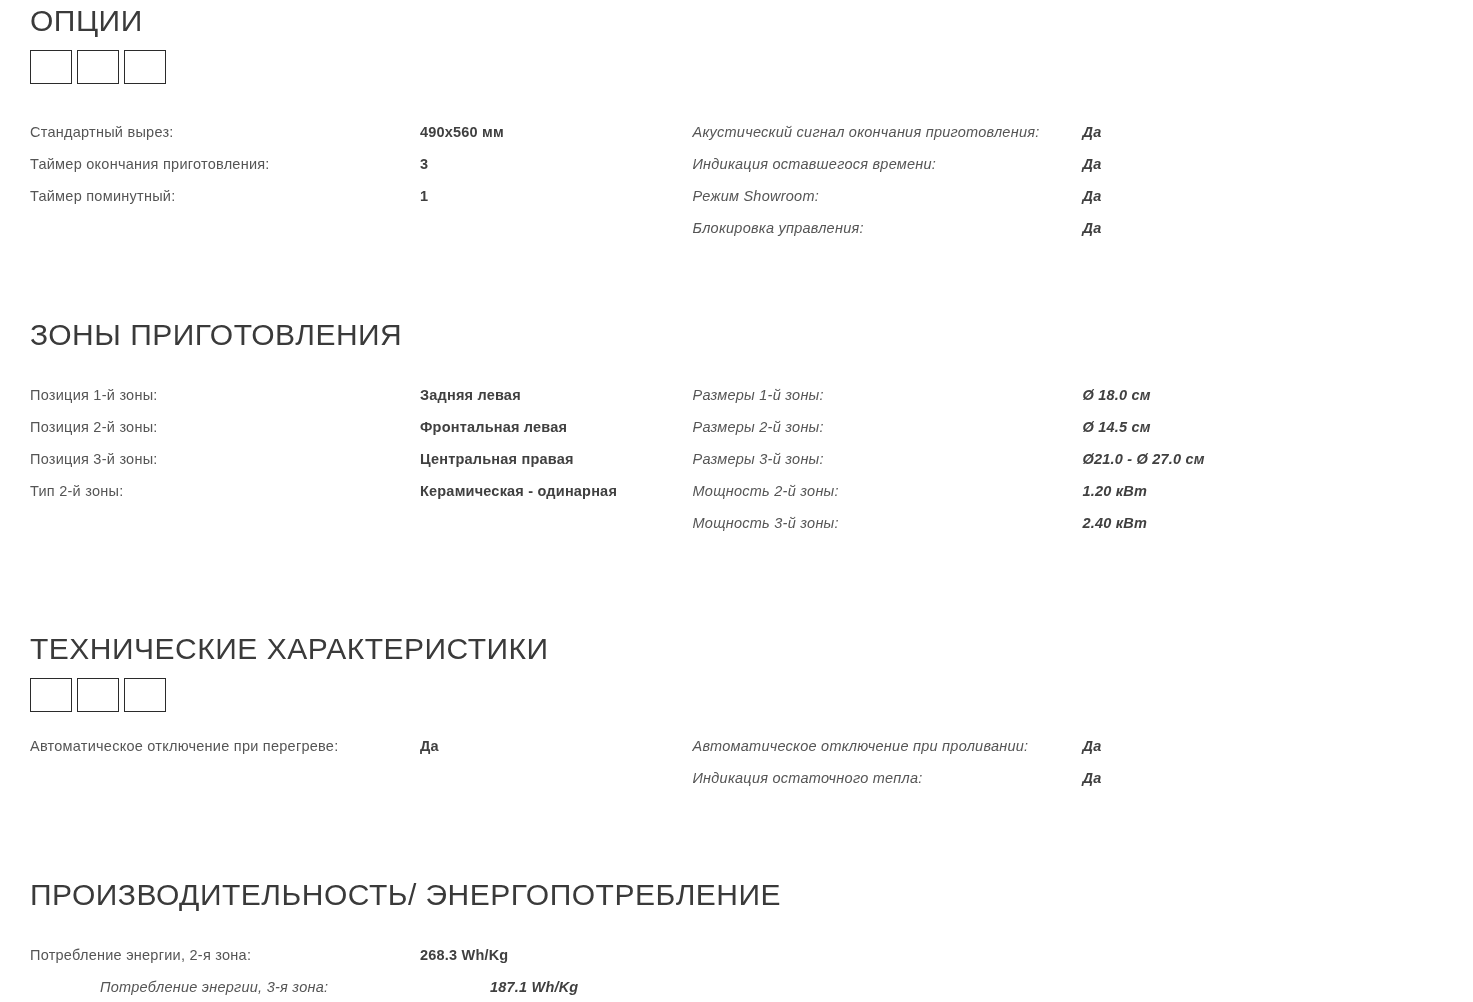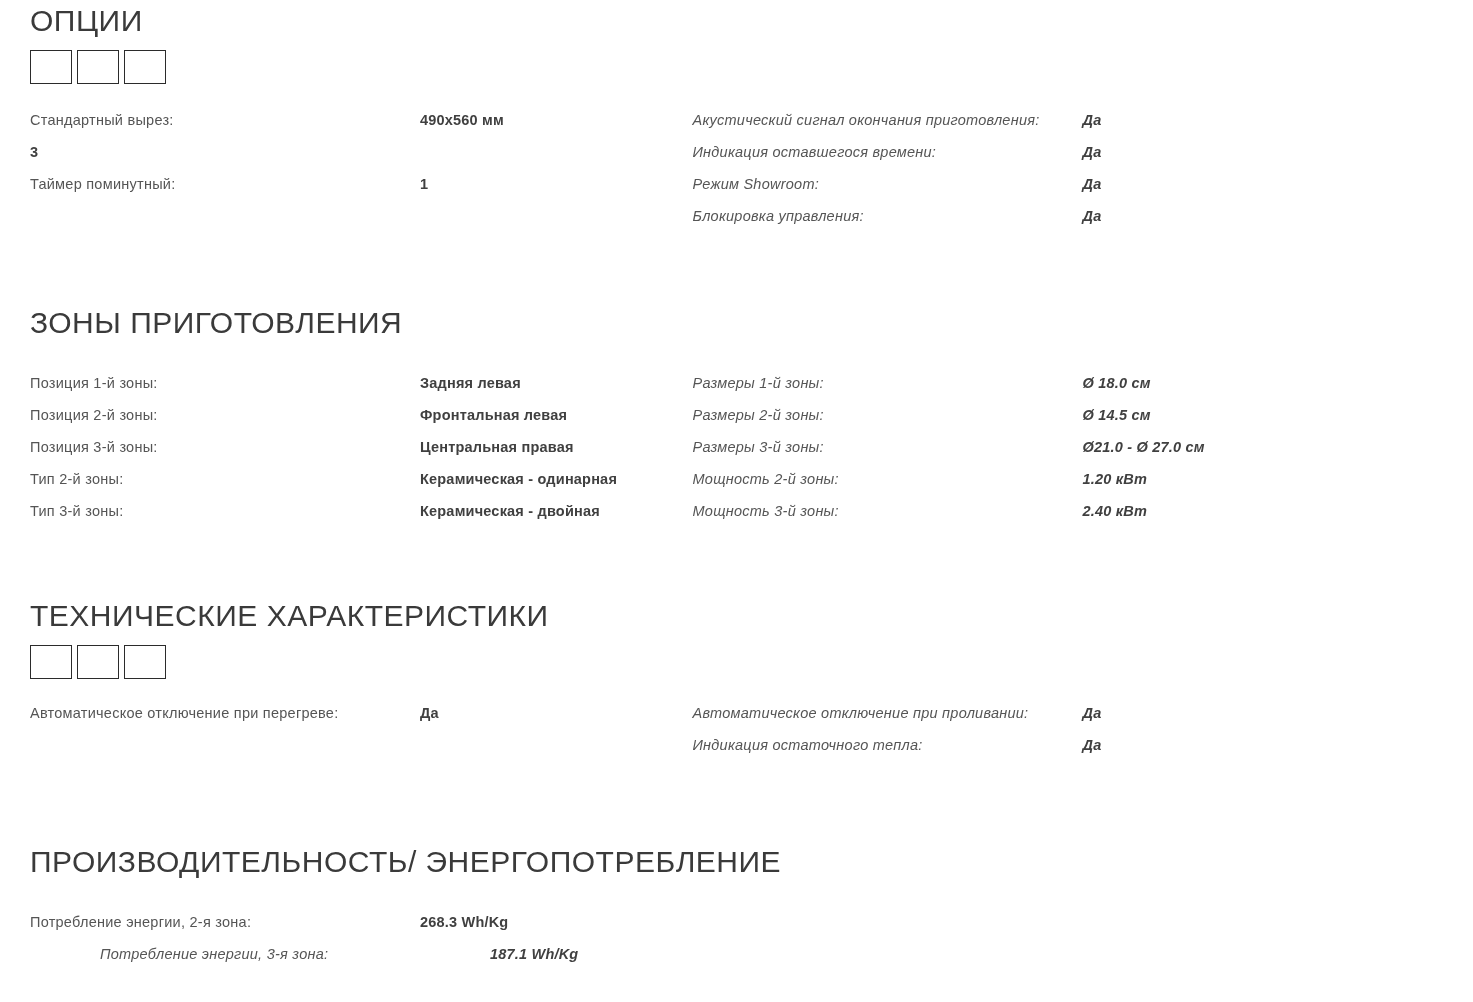--- a/index.html
+++ b/index.html
@@ -113,27 +113,28 @@
       </div>
       <div class="icon-box">
         <svg width="24" height="24" viewBox="0 0 24 24">
             <circle cx="7" cy="12" r="4" fill="none" stroke="#1f1f1f" stroke-width="1.6"></circle>
             <path d="M11 12 L20 12" stroke="#1f1f1f" stroke-width="1.6" stroke-linecap="round"></path>
             <path d="M20 12 L20 15.5" stroke="#1f1f1f" stroke-width="1.6" stroke-linecap="round"></path>
             <path d="M16.5 12 L16.5 15" stroke="#1f1f1f" stroke-width="1.6" stroke-linecap="round"></path>
           </svg>
       </div>
     </div>
-    <div class="spec-grid" style="margin-top:26px;">
+    <div class="spec-grid" style="margin-top:38px;">
       <div class="col col-left">
         <div class="row">
           <div class="label">Стандартный вырез:</div>
           <div class="value">490x560 мм</div>
         </div>
         <div class="row">
+          <div class="label">Таймер окончания приготовления:</div>
           <div class="value">3</div>
         </div>
         <div class="row">
           <div class="label">Таймер поминутный:</div>
           <div class="value">1</div>
         </div>
       </div>
       <div class="col col-right">
         <div class="row">
           <div class="label">Акустический сигнал окончания приготовления:</div>
@@ -168,24 +169,20 @@
           <div class="value">Фронтальная левая</div>
         </div>
         <div class="row">
           <div class="label">Позиция 3-й зоны:</div>
           <div class="value">Центральная правая</div>
         </div>
         <div class="row">
           <div class="label">Тип 2-й зоны:</div>
           <div class="value">Керамическая - одинарная</div>
         </div>
-        <div class="row">
-          <div class="label">Тип 3-й зоны:</div>
-          <div class="value">Керамическая - двойная</div>
-        </div>
       </div>
       <div class="col col-right">
         <div class="row">
           <div class="label">Размеры 1-й зоны:</div>
           <div class="value">Ø 18.0 см</div>
         </div>
         <div class="row">
           <div class="label">Размеры 2-й зоны:</div>
           <div class="value">Ø 14.5 см</div>
         </div>
@@ -198,21 +195,21 @@
           <div class="value">1.20 кВт</div>
         </div>
         <div class="row">
           <div class="label">Мощность 3-й зоны:</div>
           <div class="value">2.40 кВт</div>
         </div>
       </div>
     </div>
   </div>
 
-  <div class="section" style="margin-top:66px;">
+  <div class="section" style="margin-top:87px;">
     <h2 class="section-title">ТЕХНИЧЕСКИЕ ХАРАКТЕРИСТИКИ</h2>
     <div class="icon-row">
       <div class="icon-box">
         <svg width="28" height="28" viewBox="0 0 28 28">
           <rect x="3" y="4" width="22" height="9" fill="#1f1f1f"></rect>
           <text x="14" y="11.5" font-family="Liberation Sans, sans-serif" font-size="7.5" fill="#ffffff" text-anchor="middle" font-weight="bold">STOP</text>
           <text x="14" y="23" font-family="Liberation Sans, sans-serif" font-size="8" fill="#1f1f1f" text-anchor="middle" font-weight="bold">°C↑</text>
         </svg>
       </div>
       <div class="icon-box">

